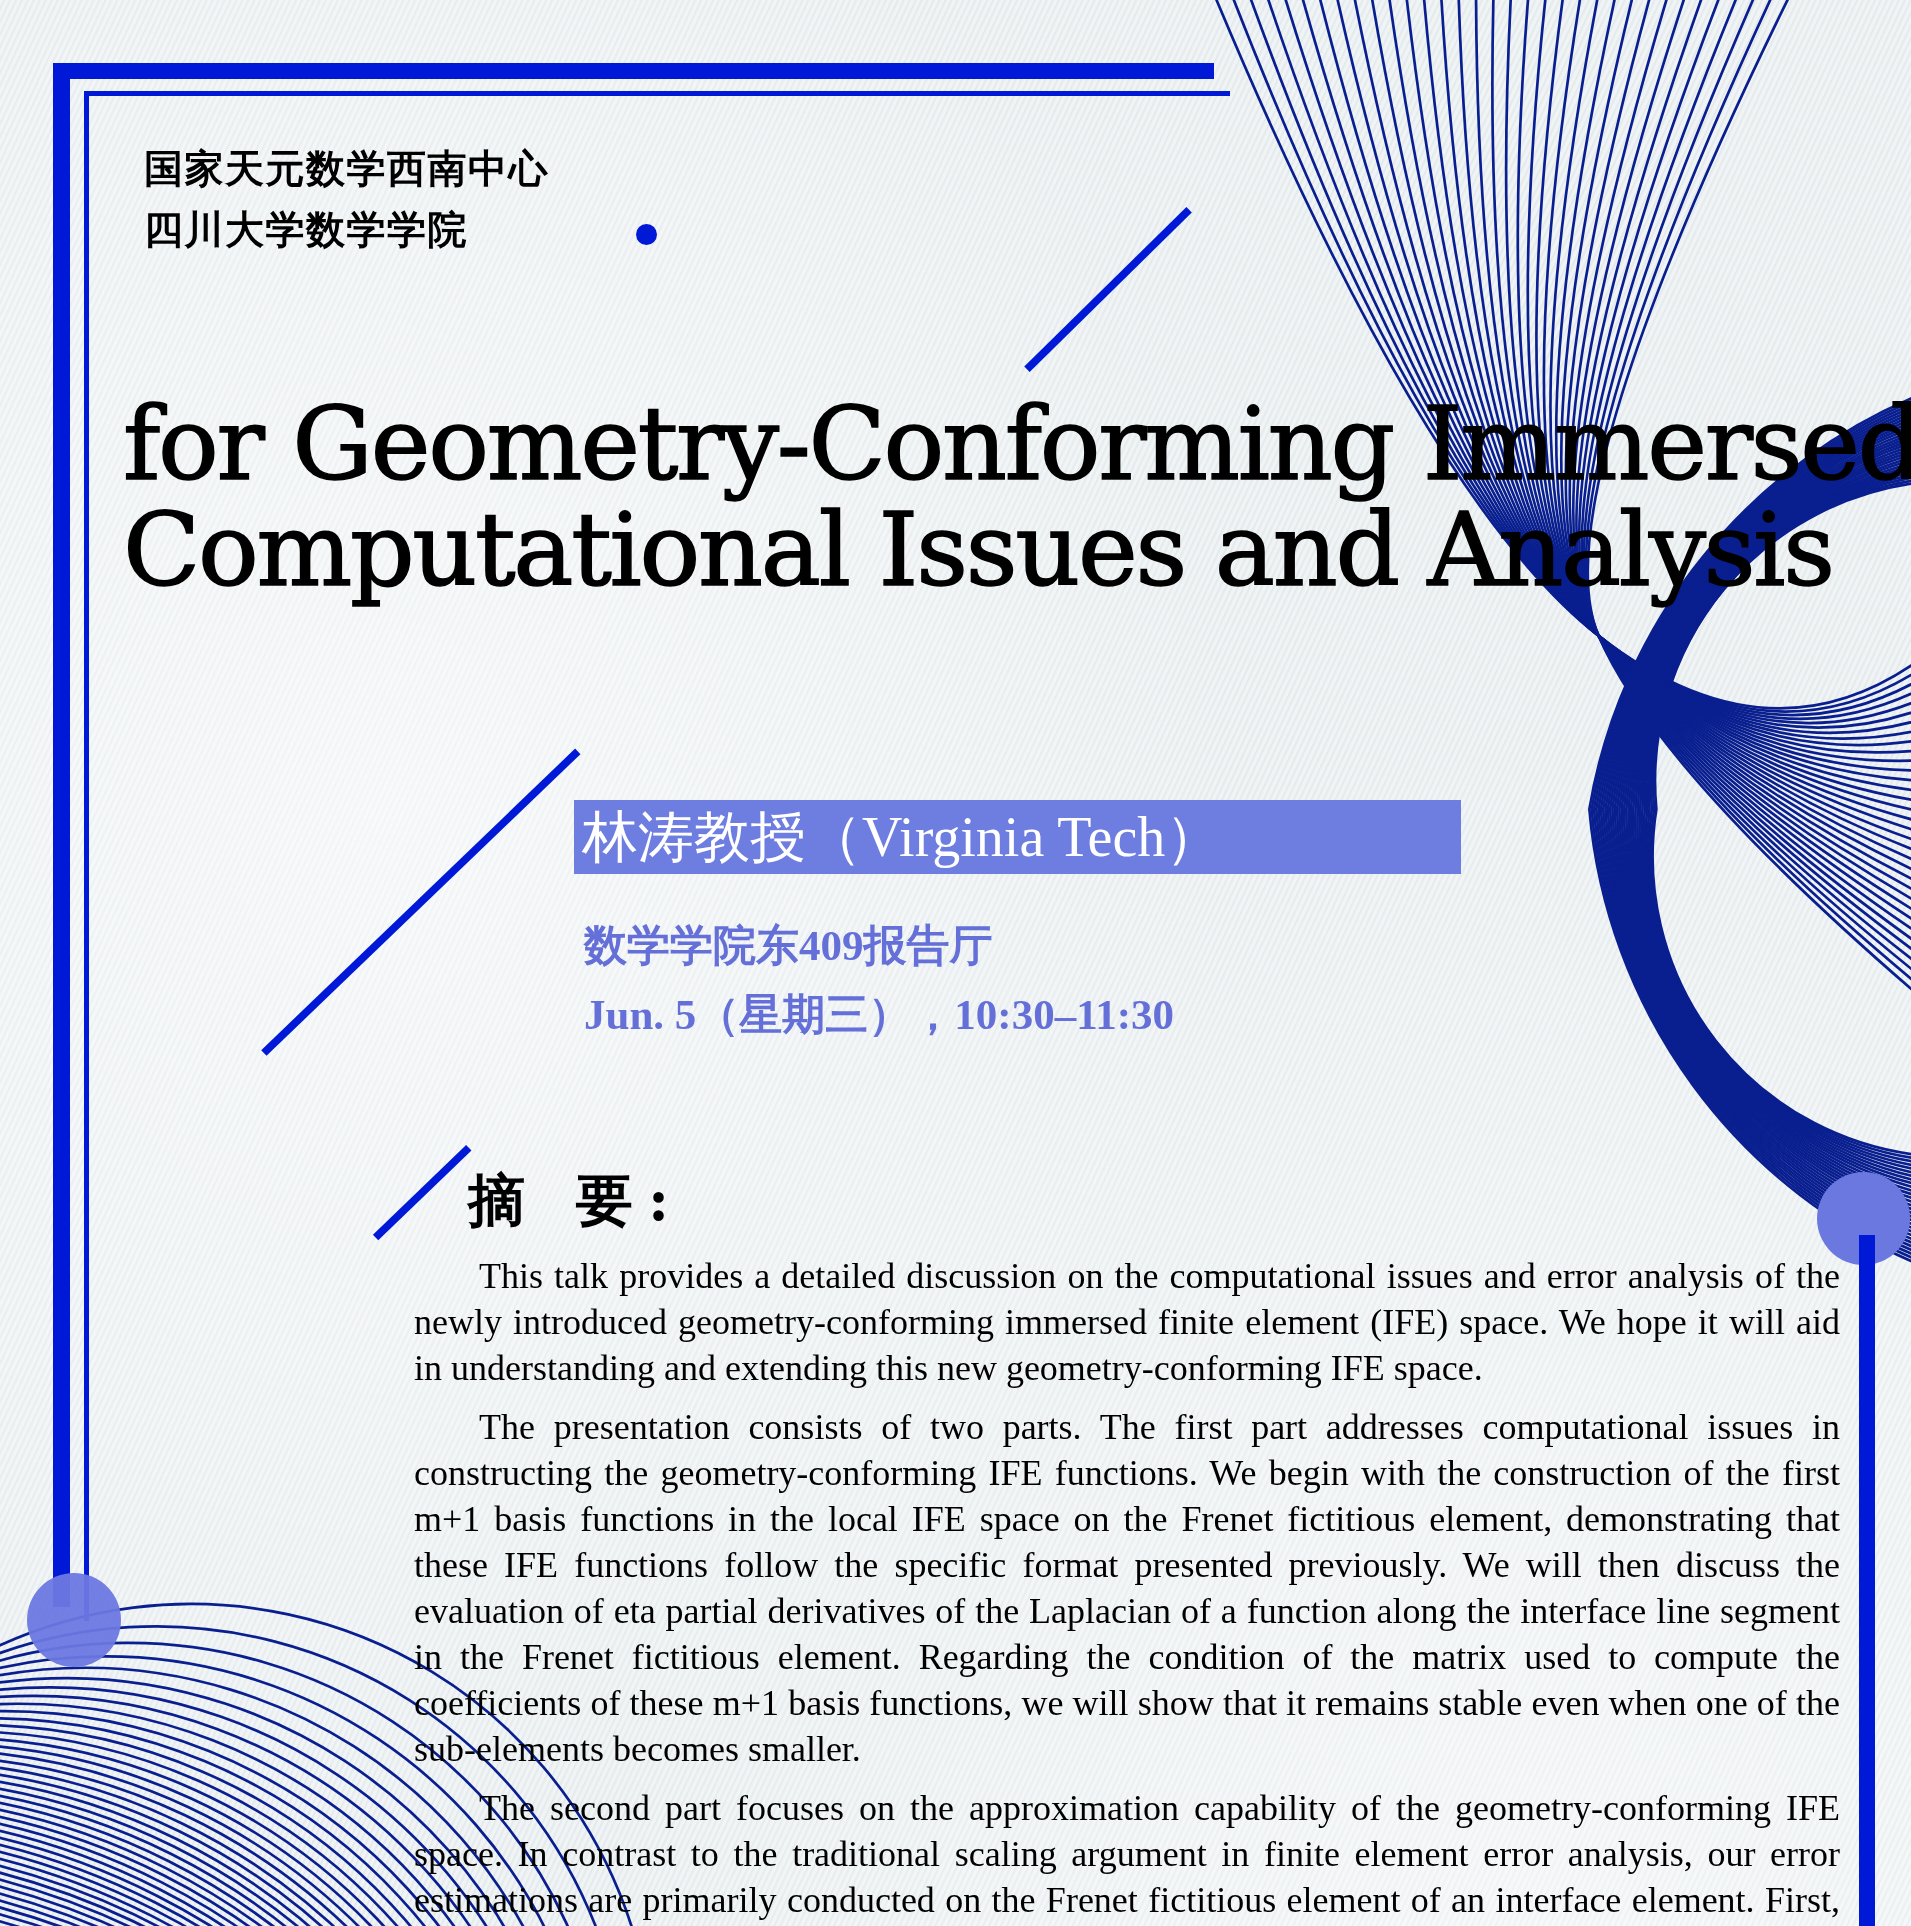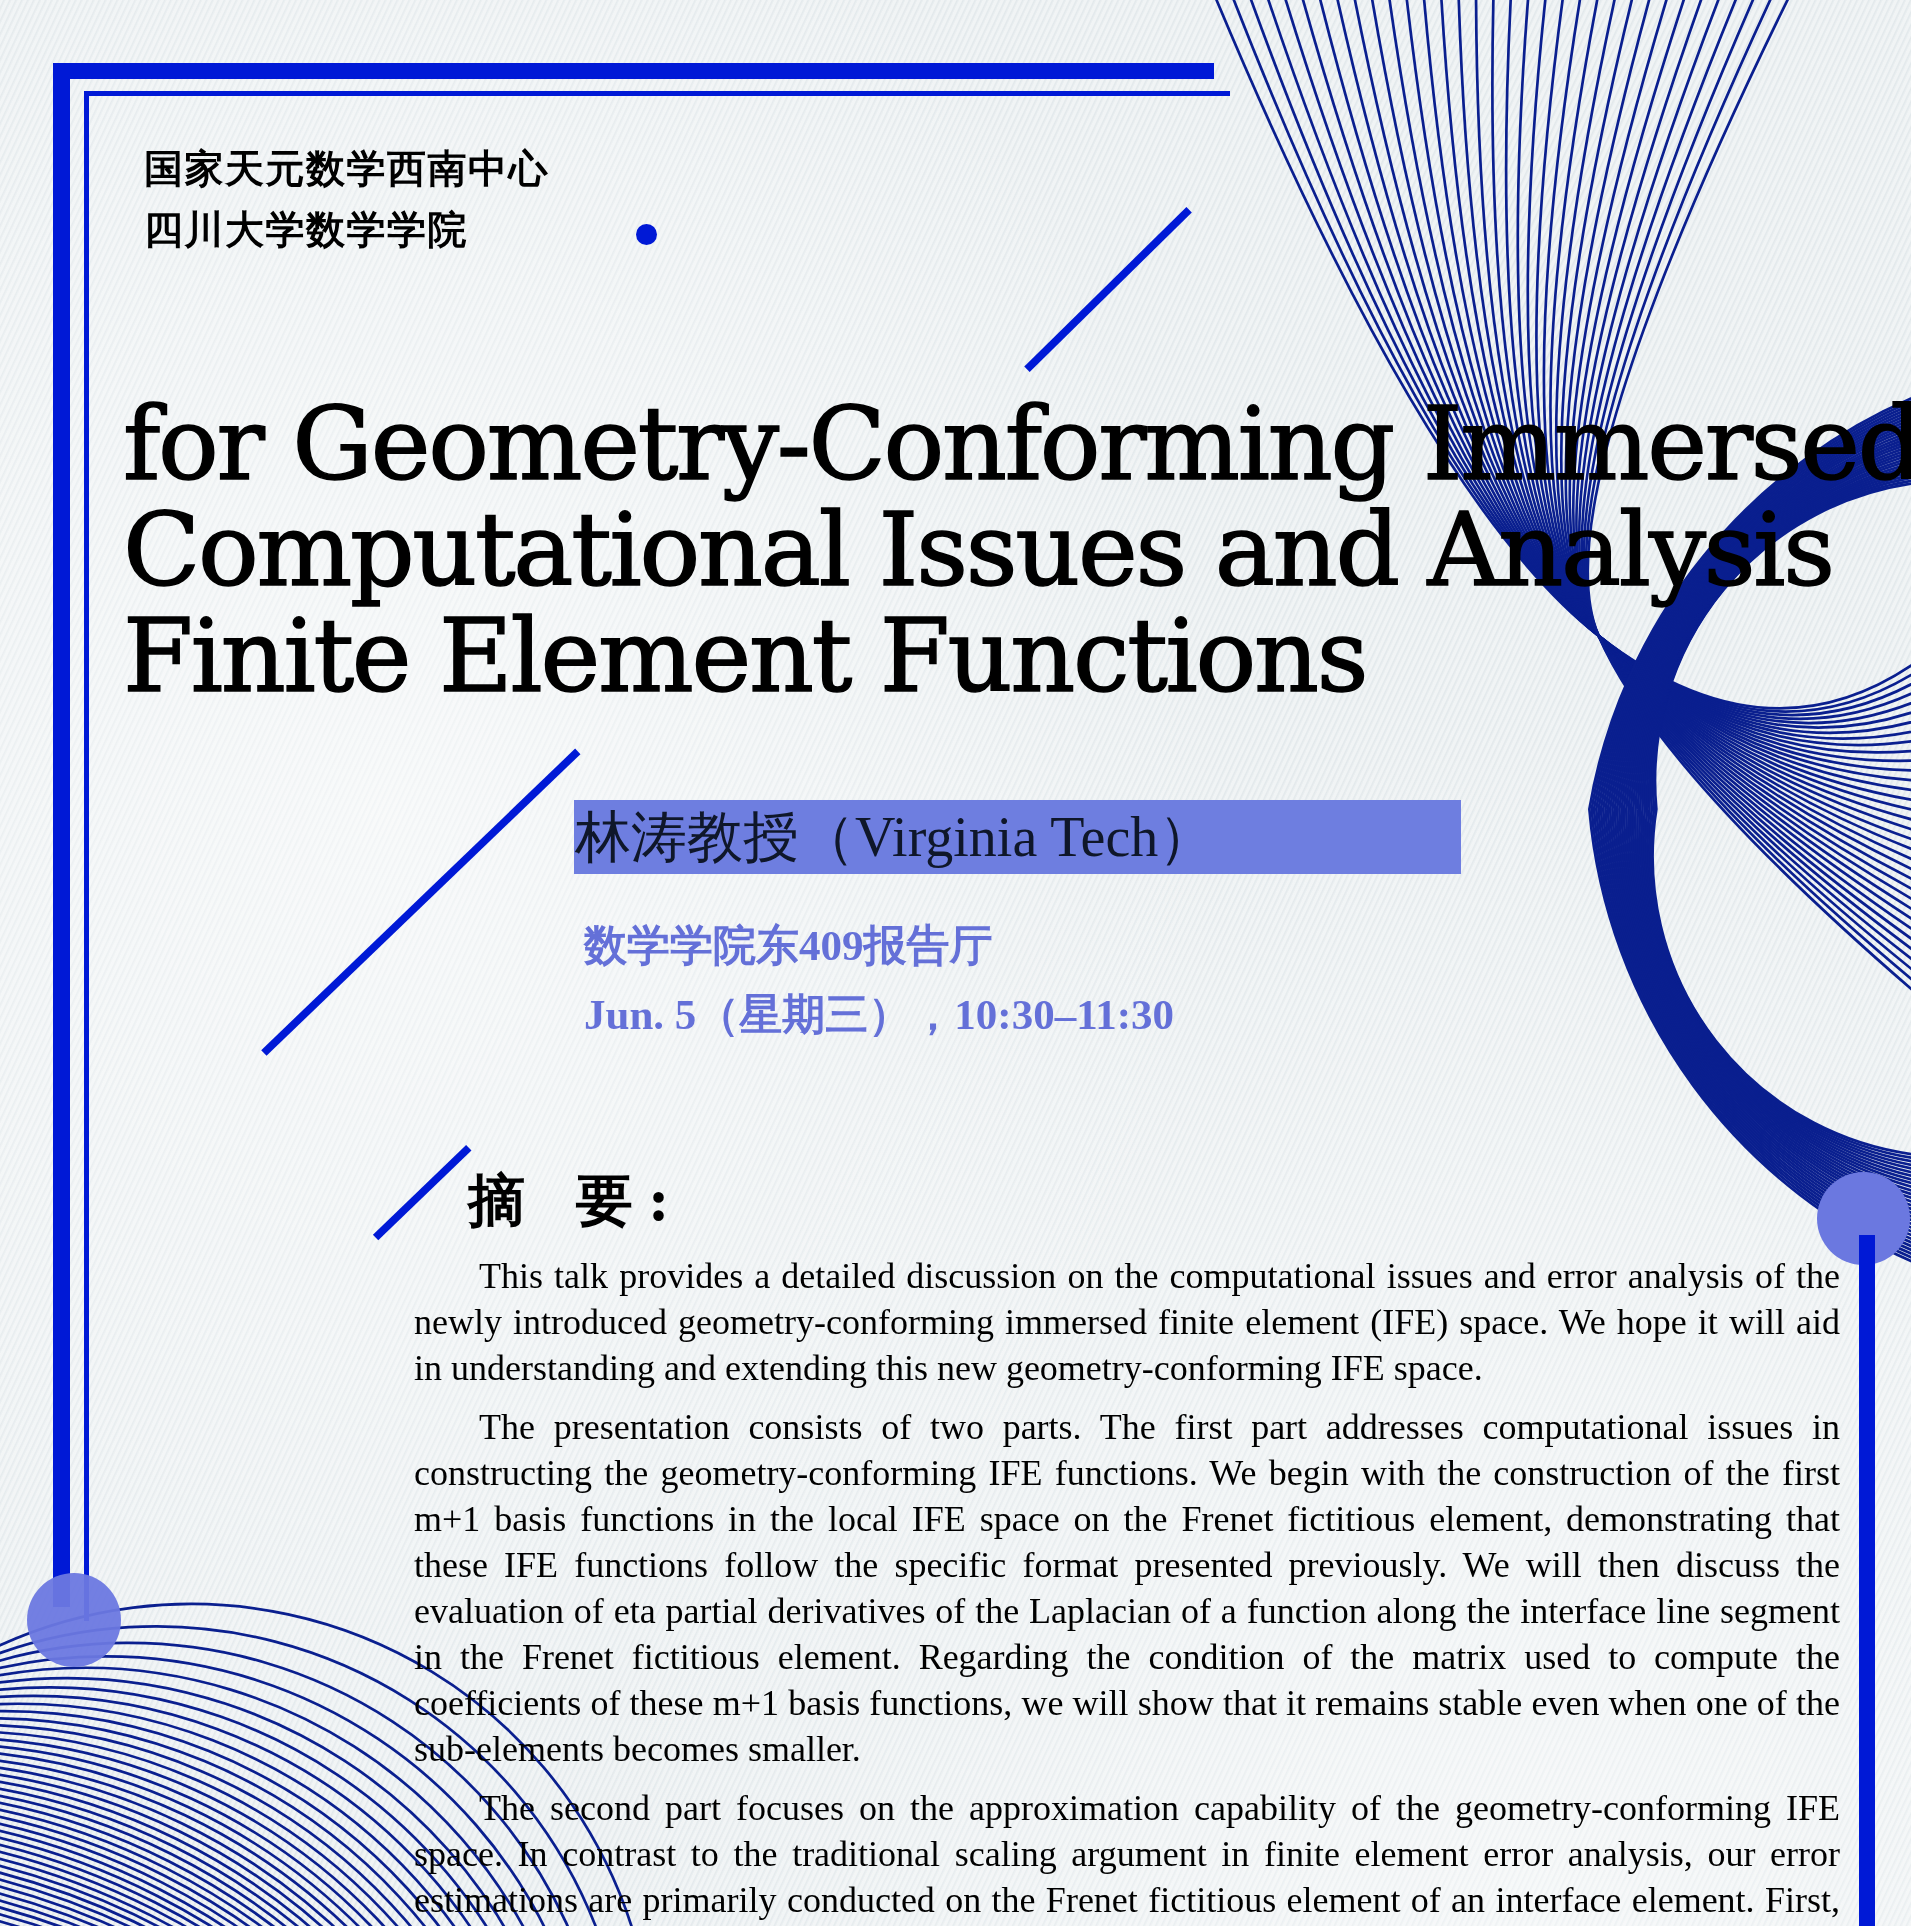--- a/index.html
+++ b/index.html
@@ -23,23 +23,23 @@
   }
   .title {
     position:absolute; left:123px; top:391px; width:1618px;
     font-size:101px; line-height:106px; letter-spacing:-2.3px;
     font-family: "DejaVu Serif", "Liberation Serif", serif; font-weight:normal;
     -webkit-text-stroke: 1.5px #000;
   }
   .title div { white-space:nowrap; }
   .speaker-box {
     position:absolute; left:574px; top:800px; width:887px; height:74px;
-    background:#6e7ee0; color:#0f172a;
+    background:#6e7ee0; color:#ffffff;
     font-family: "Liberation Serif", "DejaVu Serif", serif;
-    font-size:56px; line-height:74px; padding-left:1px; box-sizing:border-box;
+    font-size:56px; line-height:74px; padding-left:8px; box-sizing:border-box;
     white-space:nowrap;
   }
   .venue, .date {
     position:absolute; left:584px; color:#6470d8; font-weight:bold;
     font-family: "Liberation Serif", "DejaVu Serif", serif; white-space:nowrap;
   }
   .venue { top:917px; font-size:43px; }
   .date  { top:986px; font-size:43px; }
   .abs-heading {
     position:absolute; left:468px; top:1163px; font-size:57px; font-weight:bold;
@@ -248,21 +248,20 @@
 <div class="bar" style="left:1859px; top:1235px; width:16px; height:1384px;"></div>
 
 <div class="dot" style="left:636px; top:224px; width:21px; height:21px; background:#0019d6;"></div>
 
 <div class="inst-line" style="top:149px;">国家天元数学西南中心</div>
 <div class="inst-line" style="top:210px;text-align:right;">四川大学数学学院</div>
 
 <div class="title">
   <div>for Geometry-Conforming Immersed</div>
   <div>Computational Issues and Analysis</div>
-  <div>Finite Element Functions</div>
 </div>
 
 <div class="speaker-box">林涛教授（Virginia Tech）</div>
 <div class="venue">数学学院东409报告厅</div>
 <div class="date">Jun. 5（星期三），10:30–11:30</div>
 
 <div class="abs-heading">摘 要:</div>
 <div class="abstract">
   <p>This talk provides a detailed discussion on the computational issues and error analysis of the newly introduced geometry-conforming immersed finite element (IFE) space. We hope it will aid in understanding and extending this new geometry-conforming IFE space.</p>
   <p>The presentation consists of two parts. The first part addresses computational issues in constructing the geometry-conforming IFE functions. We begin with the construction of the first m+1 basis functions in the local IFE space on the Frenet fictitious element, demonstrating that these IFE functions follow the specific format presented previously. We will then discuss the evaluation of eta partial derivatives of the Laplacian of a function along the interface line segment in the Frenet fictitious element. Regarding the condition of the matrix used to compute the coefficients of these m+1 basis functions, we will show that it remains stable even when one of the sub-elements becomes smaller.</p>

